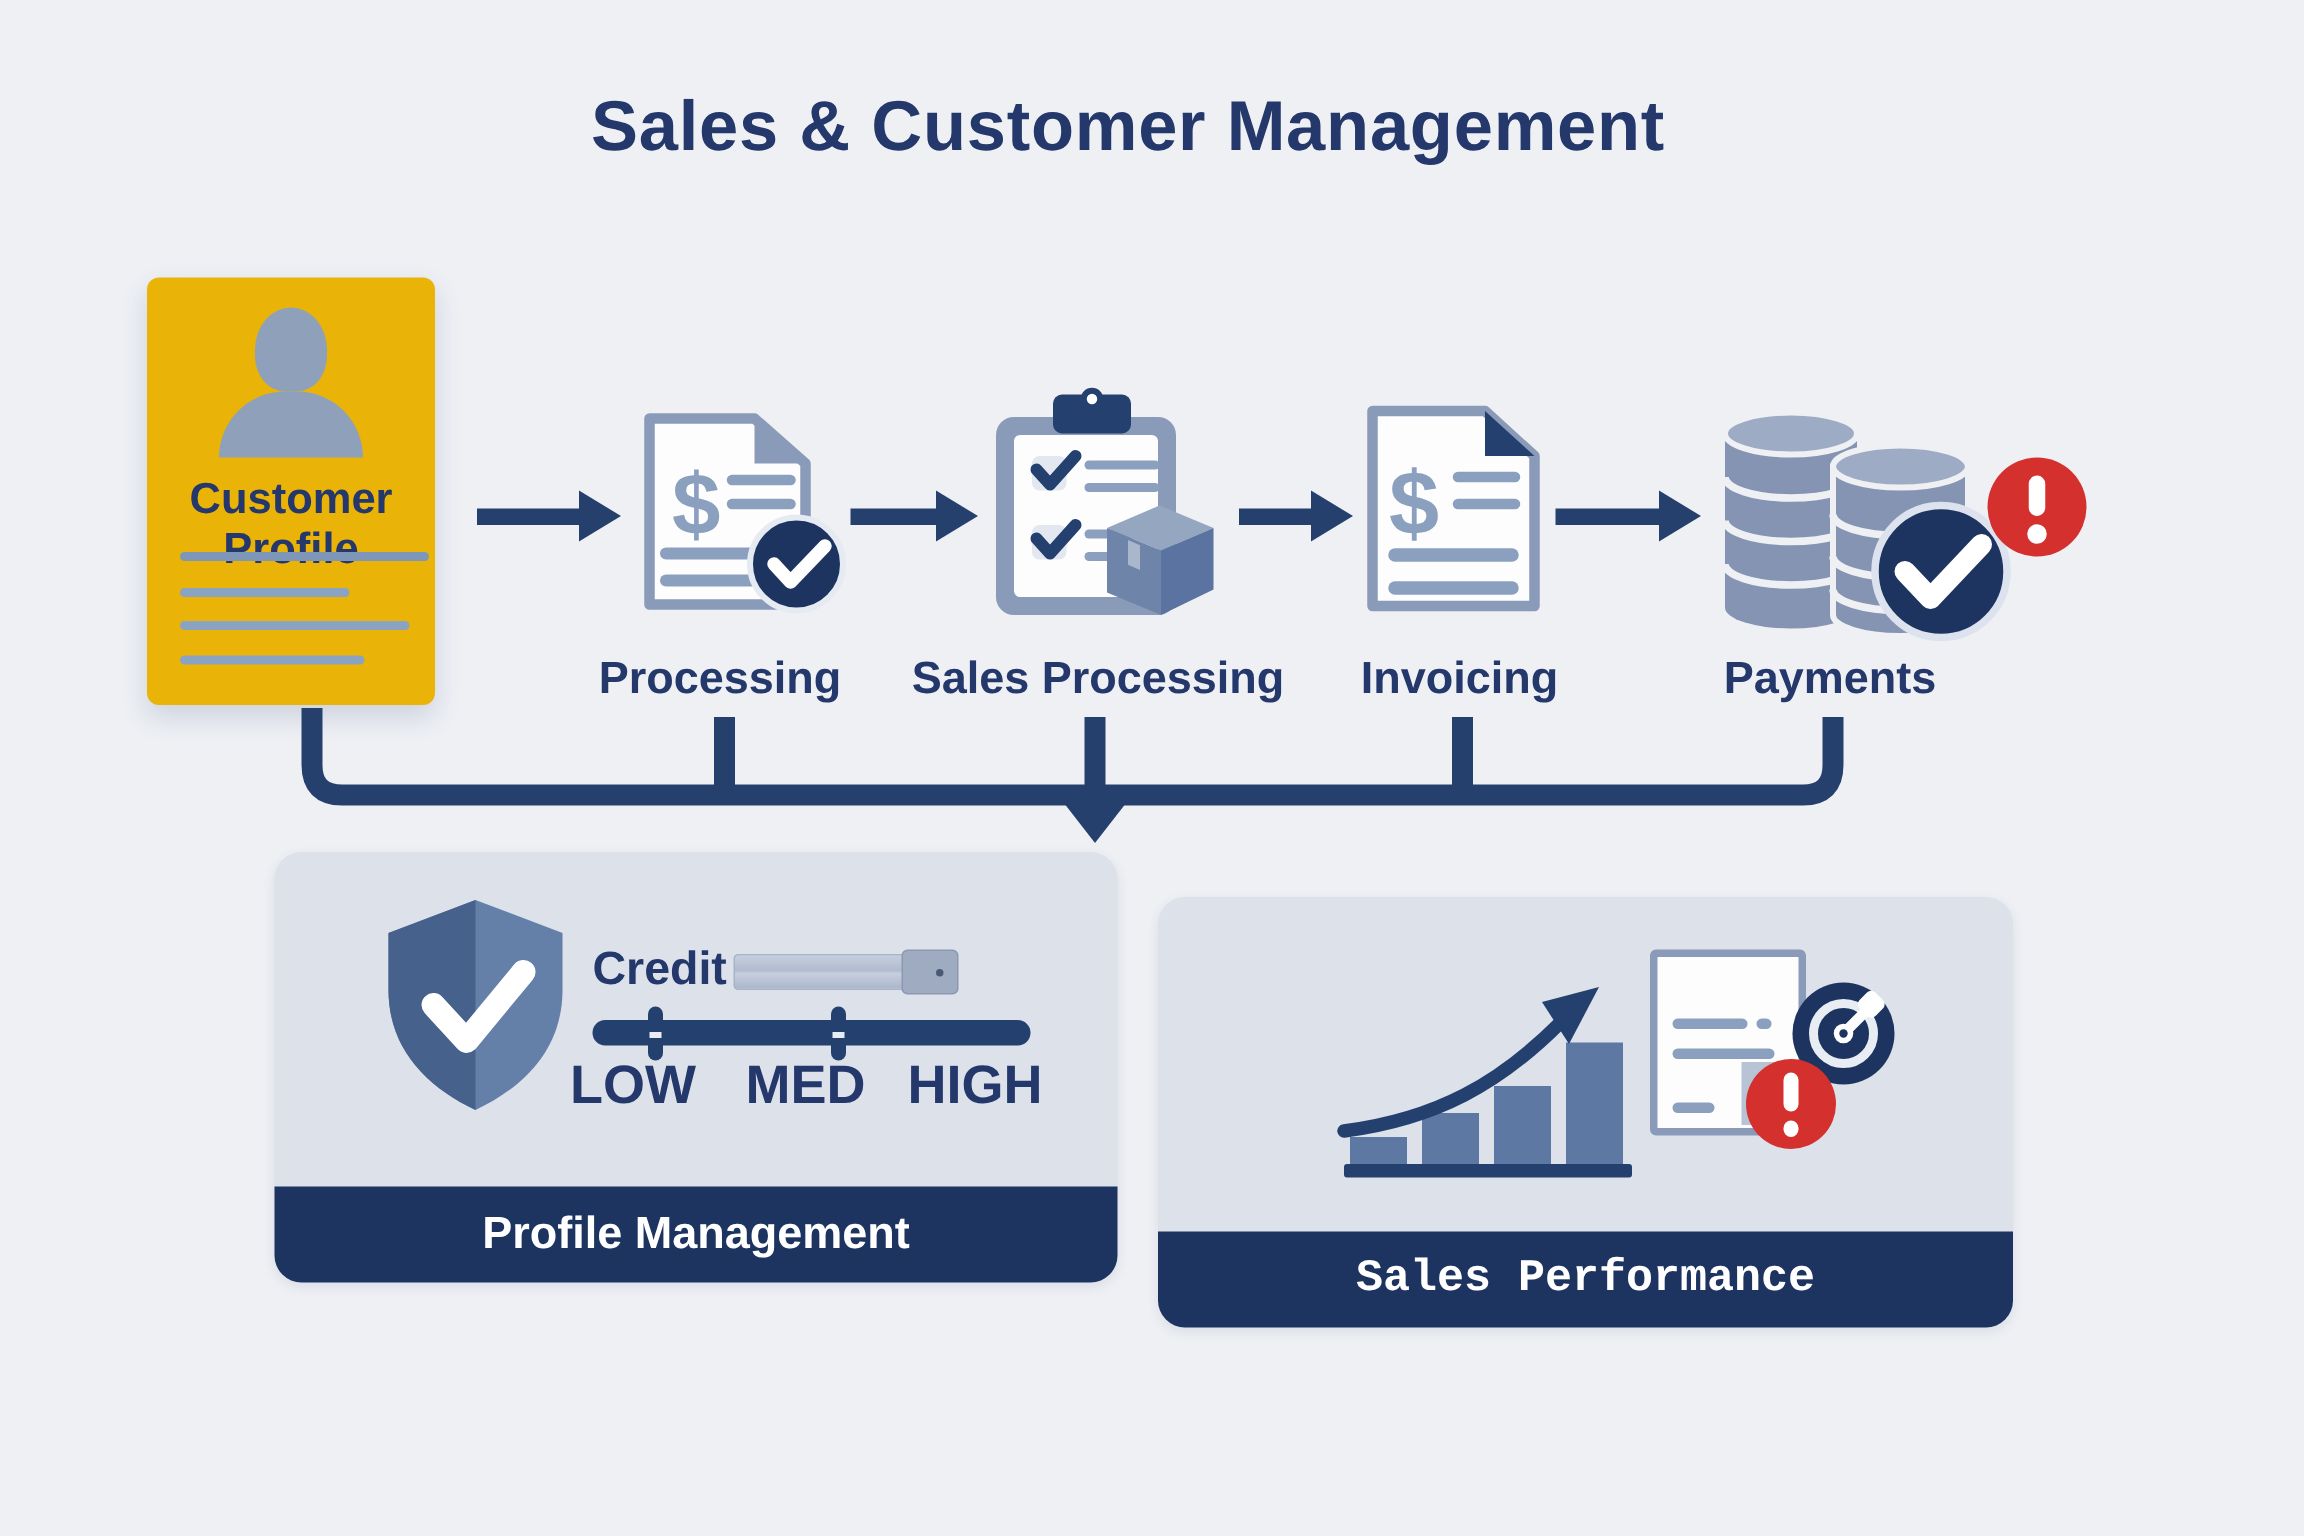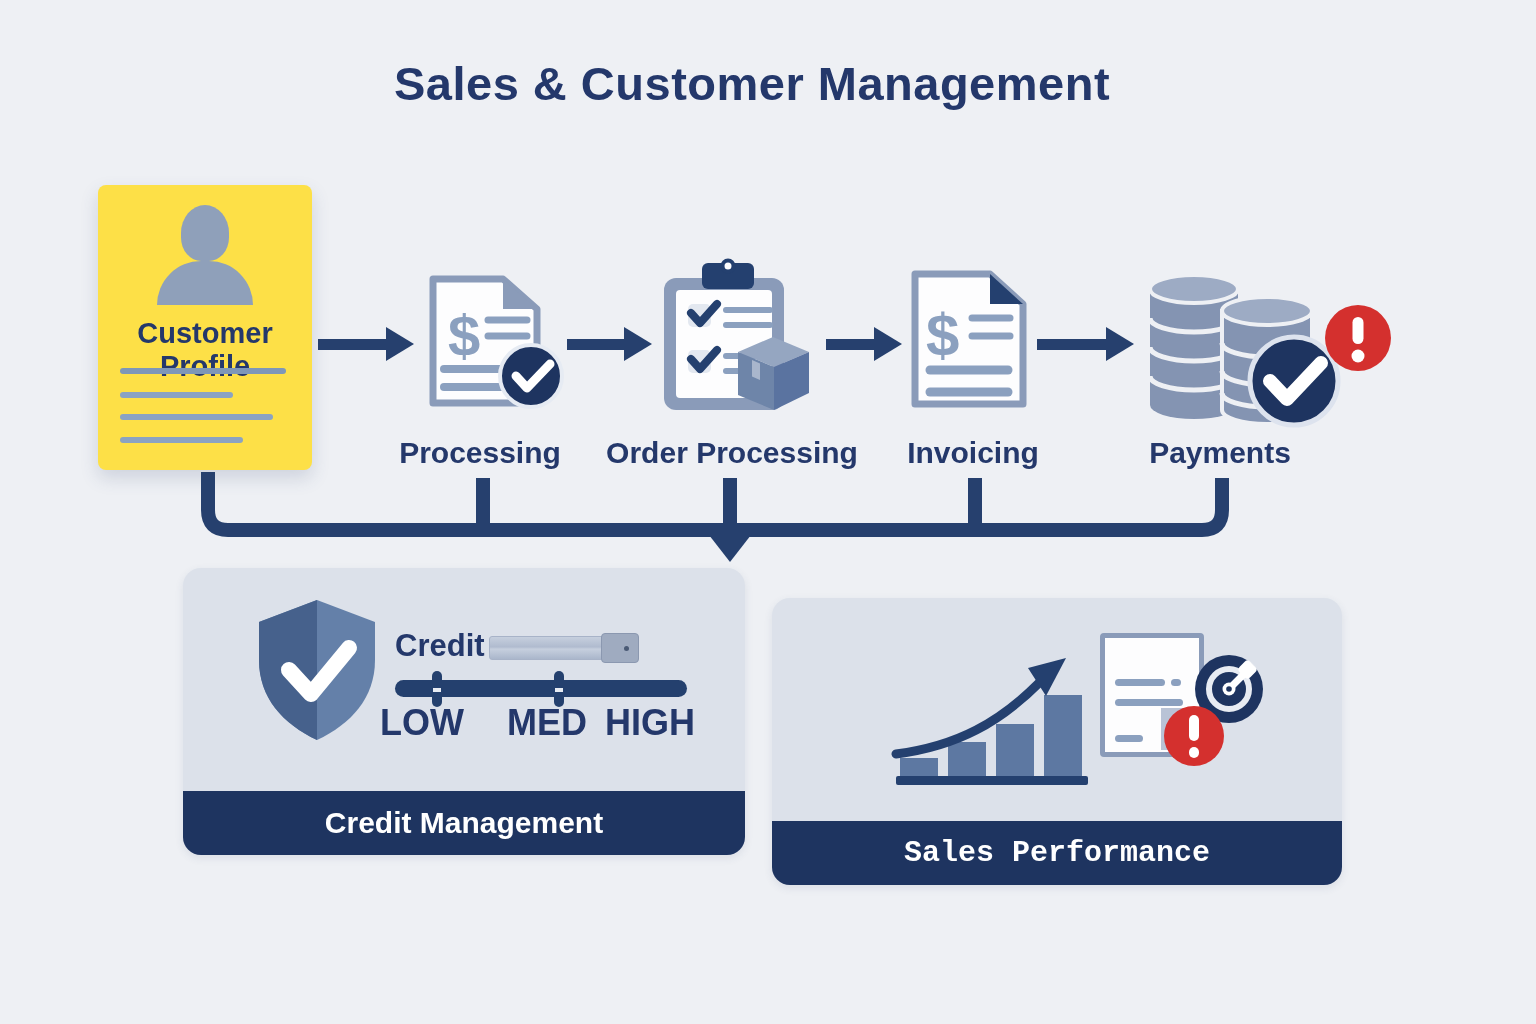--- a/index.html
+++ b/index.html
@@ -9,23 +9,22 @@
   }
   .title{
     position:absolute; top:56px; left:0; width:100%; margin:0;
     text-align:center; transform:translateX(-16px);
     font-size:47px; font-weight:bold; color:#24386b; letter-spacing:0.5px;
   }
 
   
   .profile-card{
     position:absolute; left:98px; top:185px; width:192px; height:285px;
-    background:#fde047; border-radius:8px;
+    background:#eab308; border-radius:8px;
     box-shadow:0 8px 18px rgba(60,80,120,0.18);
-    padding-left:22px;
   }
   .person-head{
     position:absolute; left:50%; top:20px; width:48px; height:56px;
     margin-left:-24px; border-radius:50% 50% 42% 42%; background:#8fa0ba;
   }
   .person-body{
     position:absolute; left:50%; top:76px; width:96px; height:44px;
     margin-left:-48px; border-radius:48px 48px 0 0; background:#8fa0ba;
   }
   .profile-label{
@@ -108,21 +107,21 @@
     position:absolute; top:103px; width:10px; height:36px; border-radius:5px; background:#24406e;
   }
   .credit-tick::after{
     content:""; position:absolute; left:1px; right:1px; top:46%; height:4px; background:#e8ecf3;
   }
   .tick-low{left:249px;} .tick-med{left:371px;}
   .level{
     position:absolute; top:134px; width:100px; text-align:center;
     font-size:36px; font-weight:bold; color:#24386b;
   }
-  .level-low{left:189px;} .level-med{left:304px;text-align:right;} .level-high{left:417px;}
+  .level-low{left:189px;} .level-med{left:304px;} .level-high{left:417px;}
 
   
   .growth-chart{position:absolute; left:116px; top:40px;}
   .report-doc{
     position:absolute; left:328px; top:35px; width:104px; height:124px;
     background:#fdfdfe; border:5px solid #8a9bb9; border-radius:4px; box-sizing:border-box;
   }
   .dline{position:absolute; height:7px; border-radius:3.5px; background:#8ba0bf;}
   .dline-1{left:10px; top:41px; width:50px;}
   .dline-dot{left:66px; top:41px; width:10px;}
@@ -229,21 +228,21 @@
       <path d="M124,116 l17,18 l34,-36" fill="none" stroke="#ffffff" stroke-width="14" stroke-linecap="round" stroke-linejoin="round"></path>
     </g>
     <g>
       <circle cx="212" cy="73" r="33" fill="#d4302e"></circle>
       <rect x="206.5" y="52" width="11" height="27" rx="5.5" fill="#ffffff"></rect>
       <circle cx="212" cy="91" r="6.5" fill="#ffffff"></circle>
     </g>
   </svg>
 
   <div class="flow-label label-quotations">Processing</div>
-  <div class="flow-label label-order">Order Processing</div>
+  <div class="flow-label label-order">Sales Processing</div>
   <div class="flow-label label-invoicing">Invoicing</div>
   <div class="flow-label label-payments">Payments</div>
 
   <svg class="connector" width="1060" height="105" viewBox="0 0 1060 105">
     <path d="M13,10 V48 Q13,68 33,68 H1007 Q1027,68 1027,48 V16" fill="none" stroke="#26406e" stroke-width="14"></path>
     <path d="M288,16 V68" stroke="#26406e" stroke-width="14"></path>
     <path d="M535,16 V68" stroke="#26406e" stroke-width="14"></path>
     <path d="M780,16 V68" stroke="#26406e" stroke-width="14"></path>
     <polygon points="507,64 563,64 535,100" fill="#26406e"></polygon>
   </svg>
@@ -261,21 +260,21 @@
     </svg>
     <div class="credit-label">Credit</div>
     <div class="credit-bar"></div>
     <div class="credit-knob"></div>
     <div class="credit-track"></div>
     <div class="credit-tick tick-low"></div>
     <div class="credit-tick tick-med"></div>
     <div class="level level-low">LOW</div>
     <div class="level level-med">MED</div>
     <div class="level level-high">HIGH</div>
-    <div class="panel-footer">Credit Management</div>
+    <div class="panel-footer">Profile Management</div>
   </div>
 
   <div class="panel panel-sales">
     <svg class="growth-chart" width="212" height="152" viewBox="0 0 212 152">
       <rect x="8" y="138" width="192" height="9" rx="2" fill="#24406f"></rect>
       <rect x="12" y="120" width="38" height="18" fill="#5d78a2"></rect>
       <rect x="60" y="104" width="38" height="34" fill="#5d78a2"></rect>
       <rect x="108" y="86" width="38" height="52" fill="#5d78a2"></rect>
       <rect x="156" y="57" width="38" height="81" fill="#5d78a2"></rect>
       <path d="M8,116 C70,108 112,84 152,44" fill="none" stroke="#24406f" stroke-width="9" stroke-linecap="round"></path>

